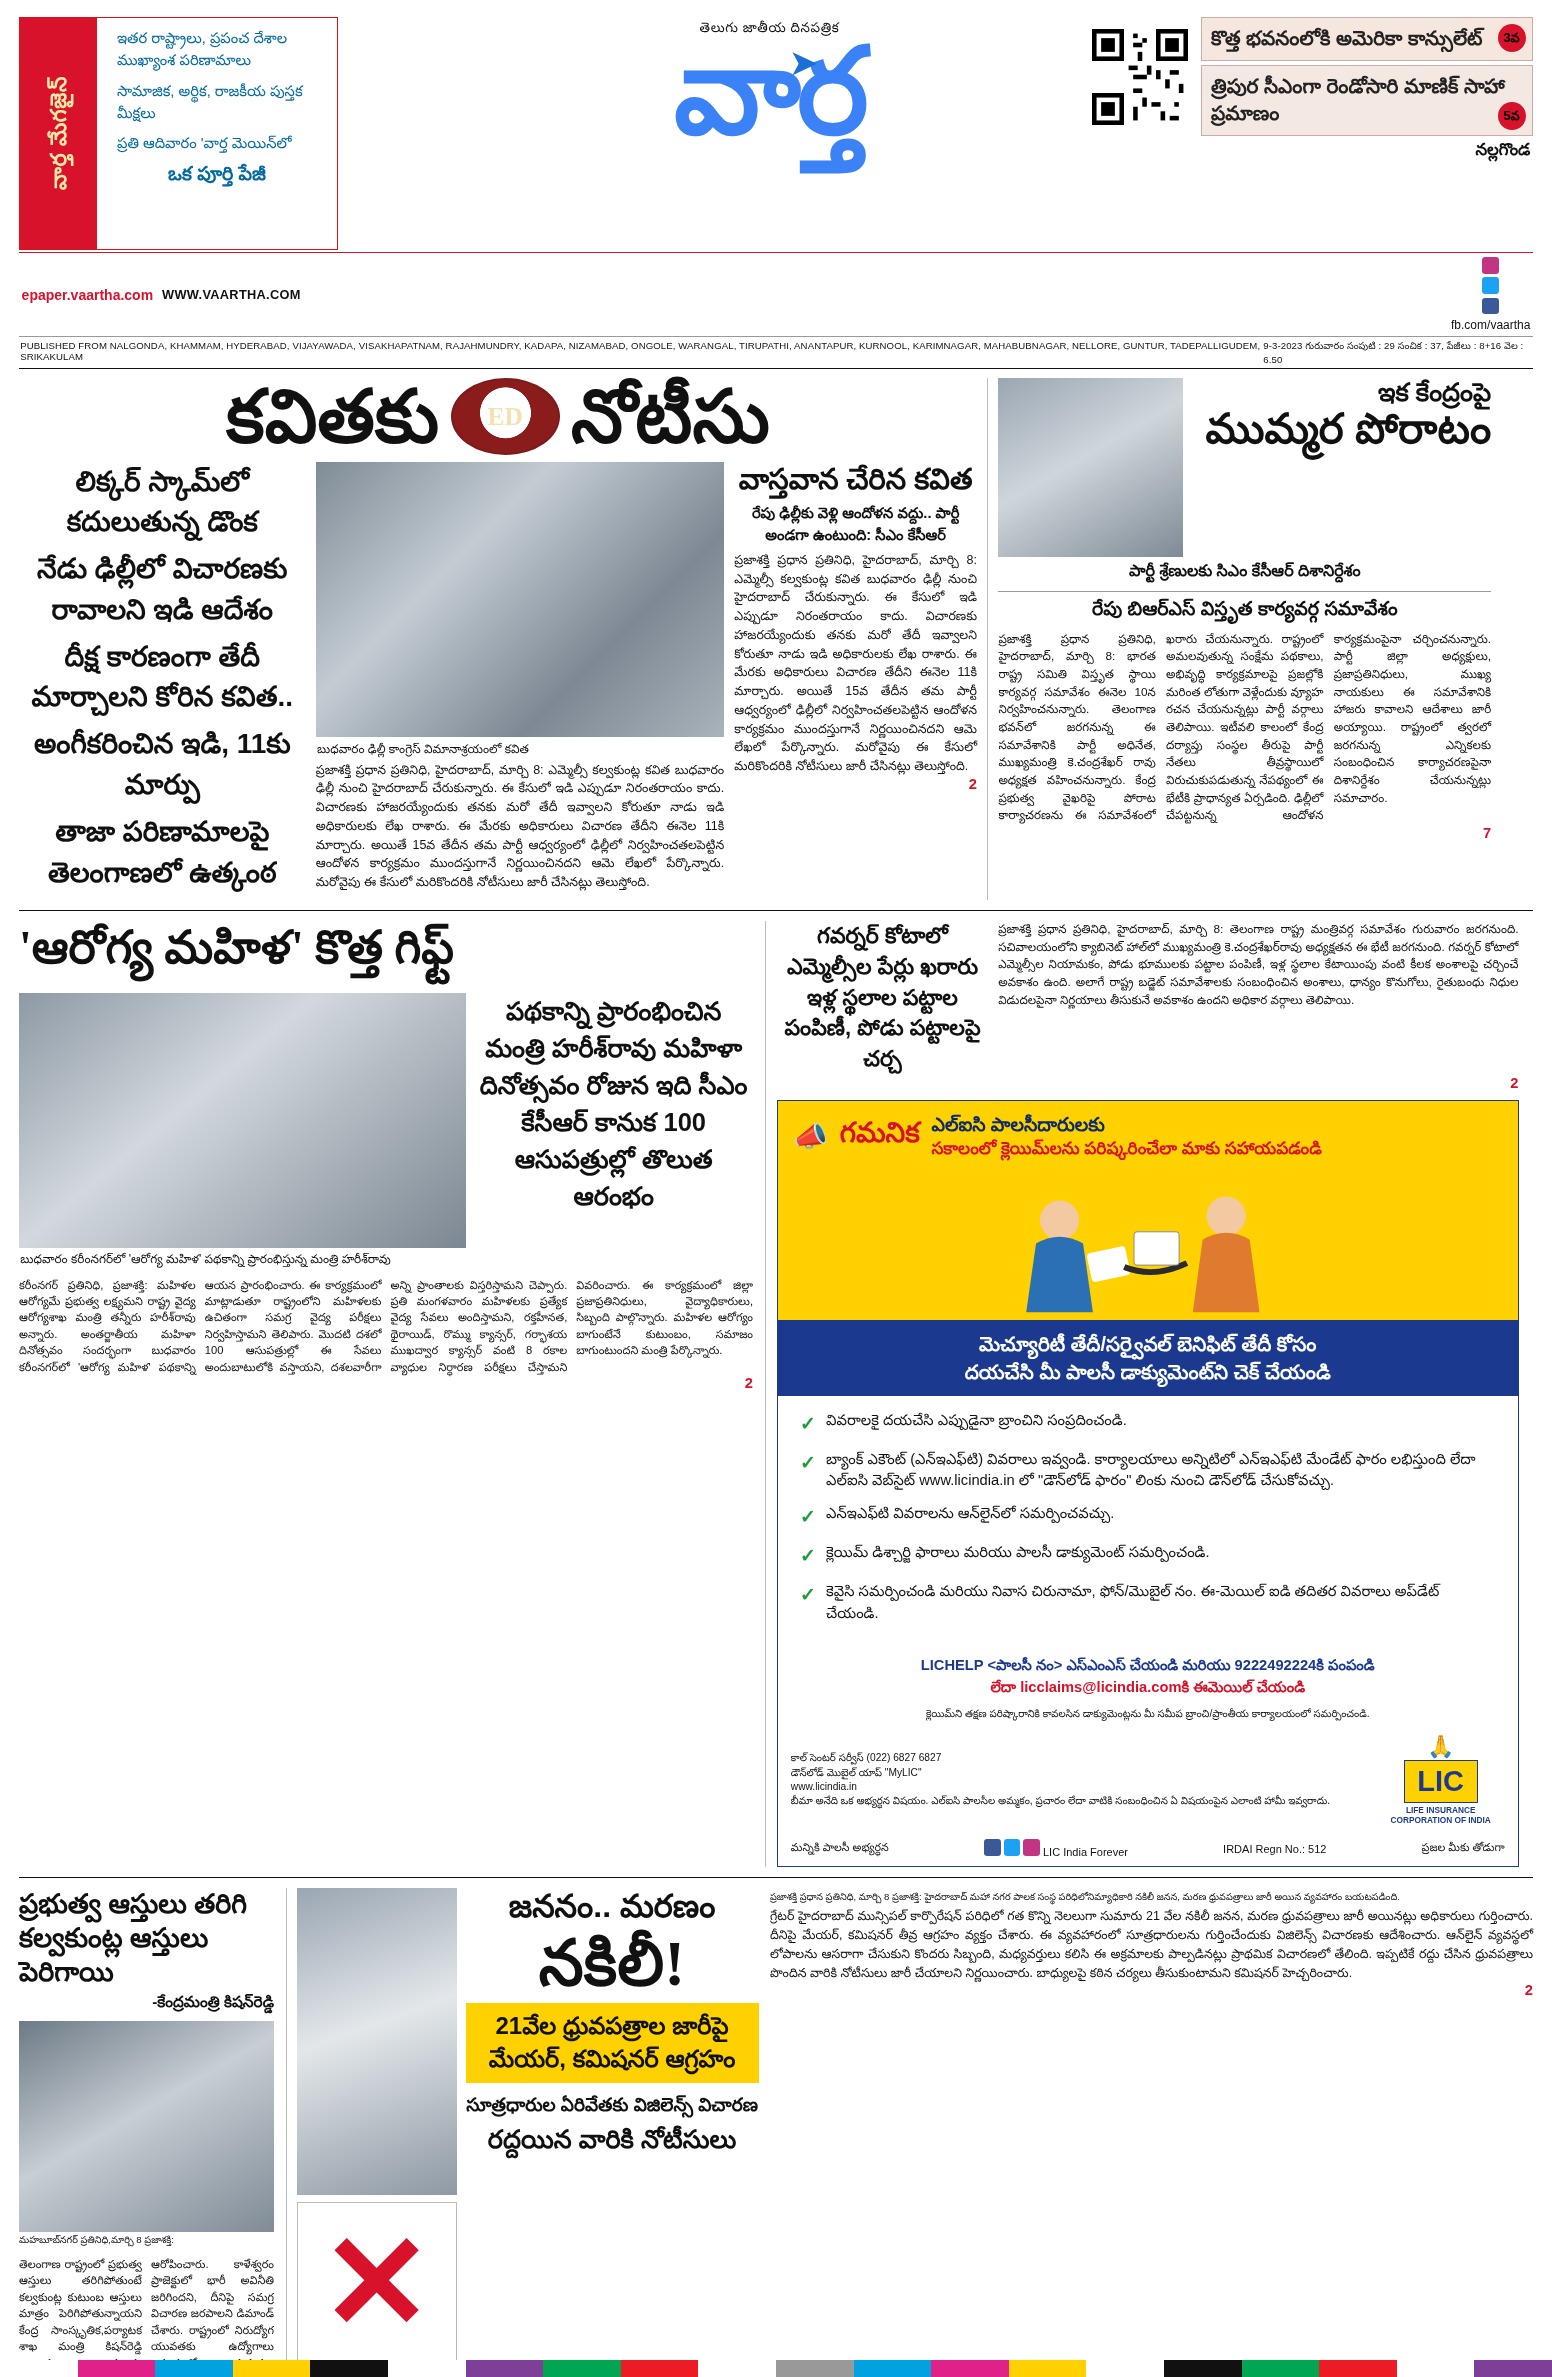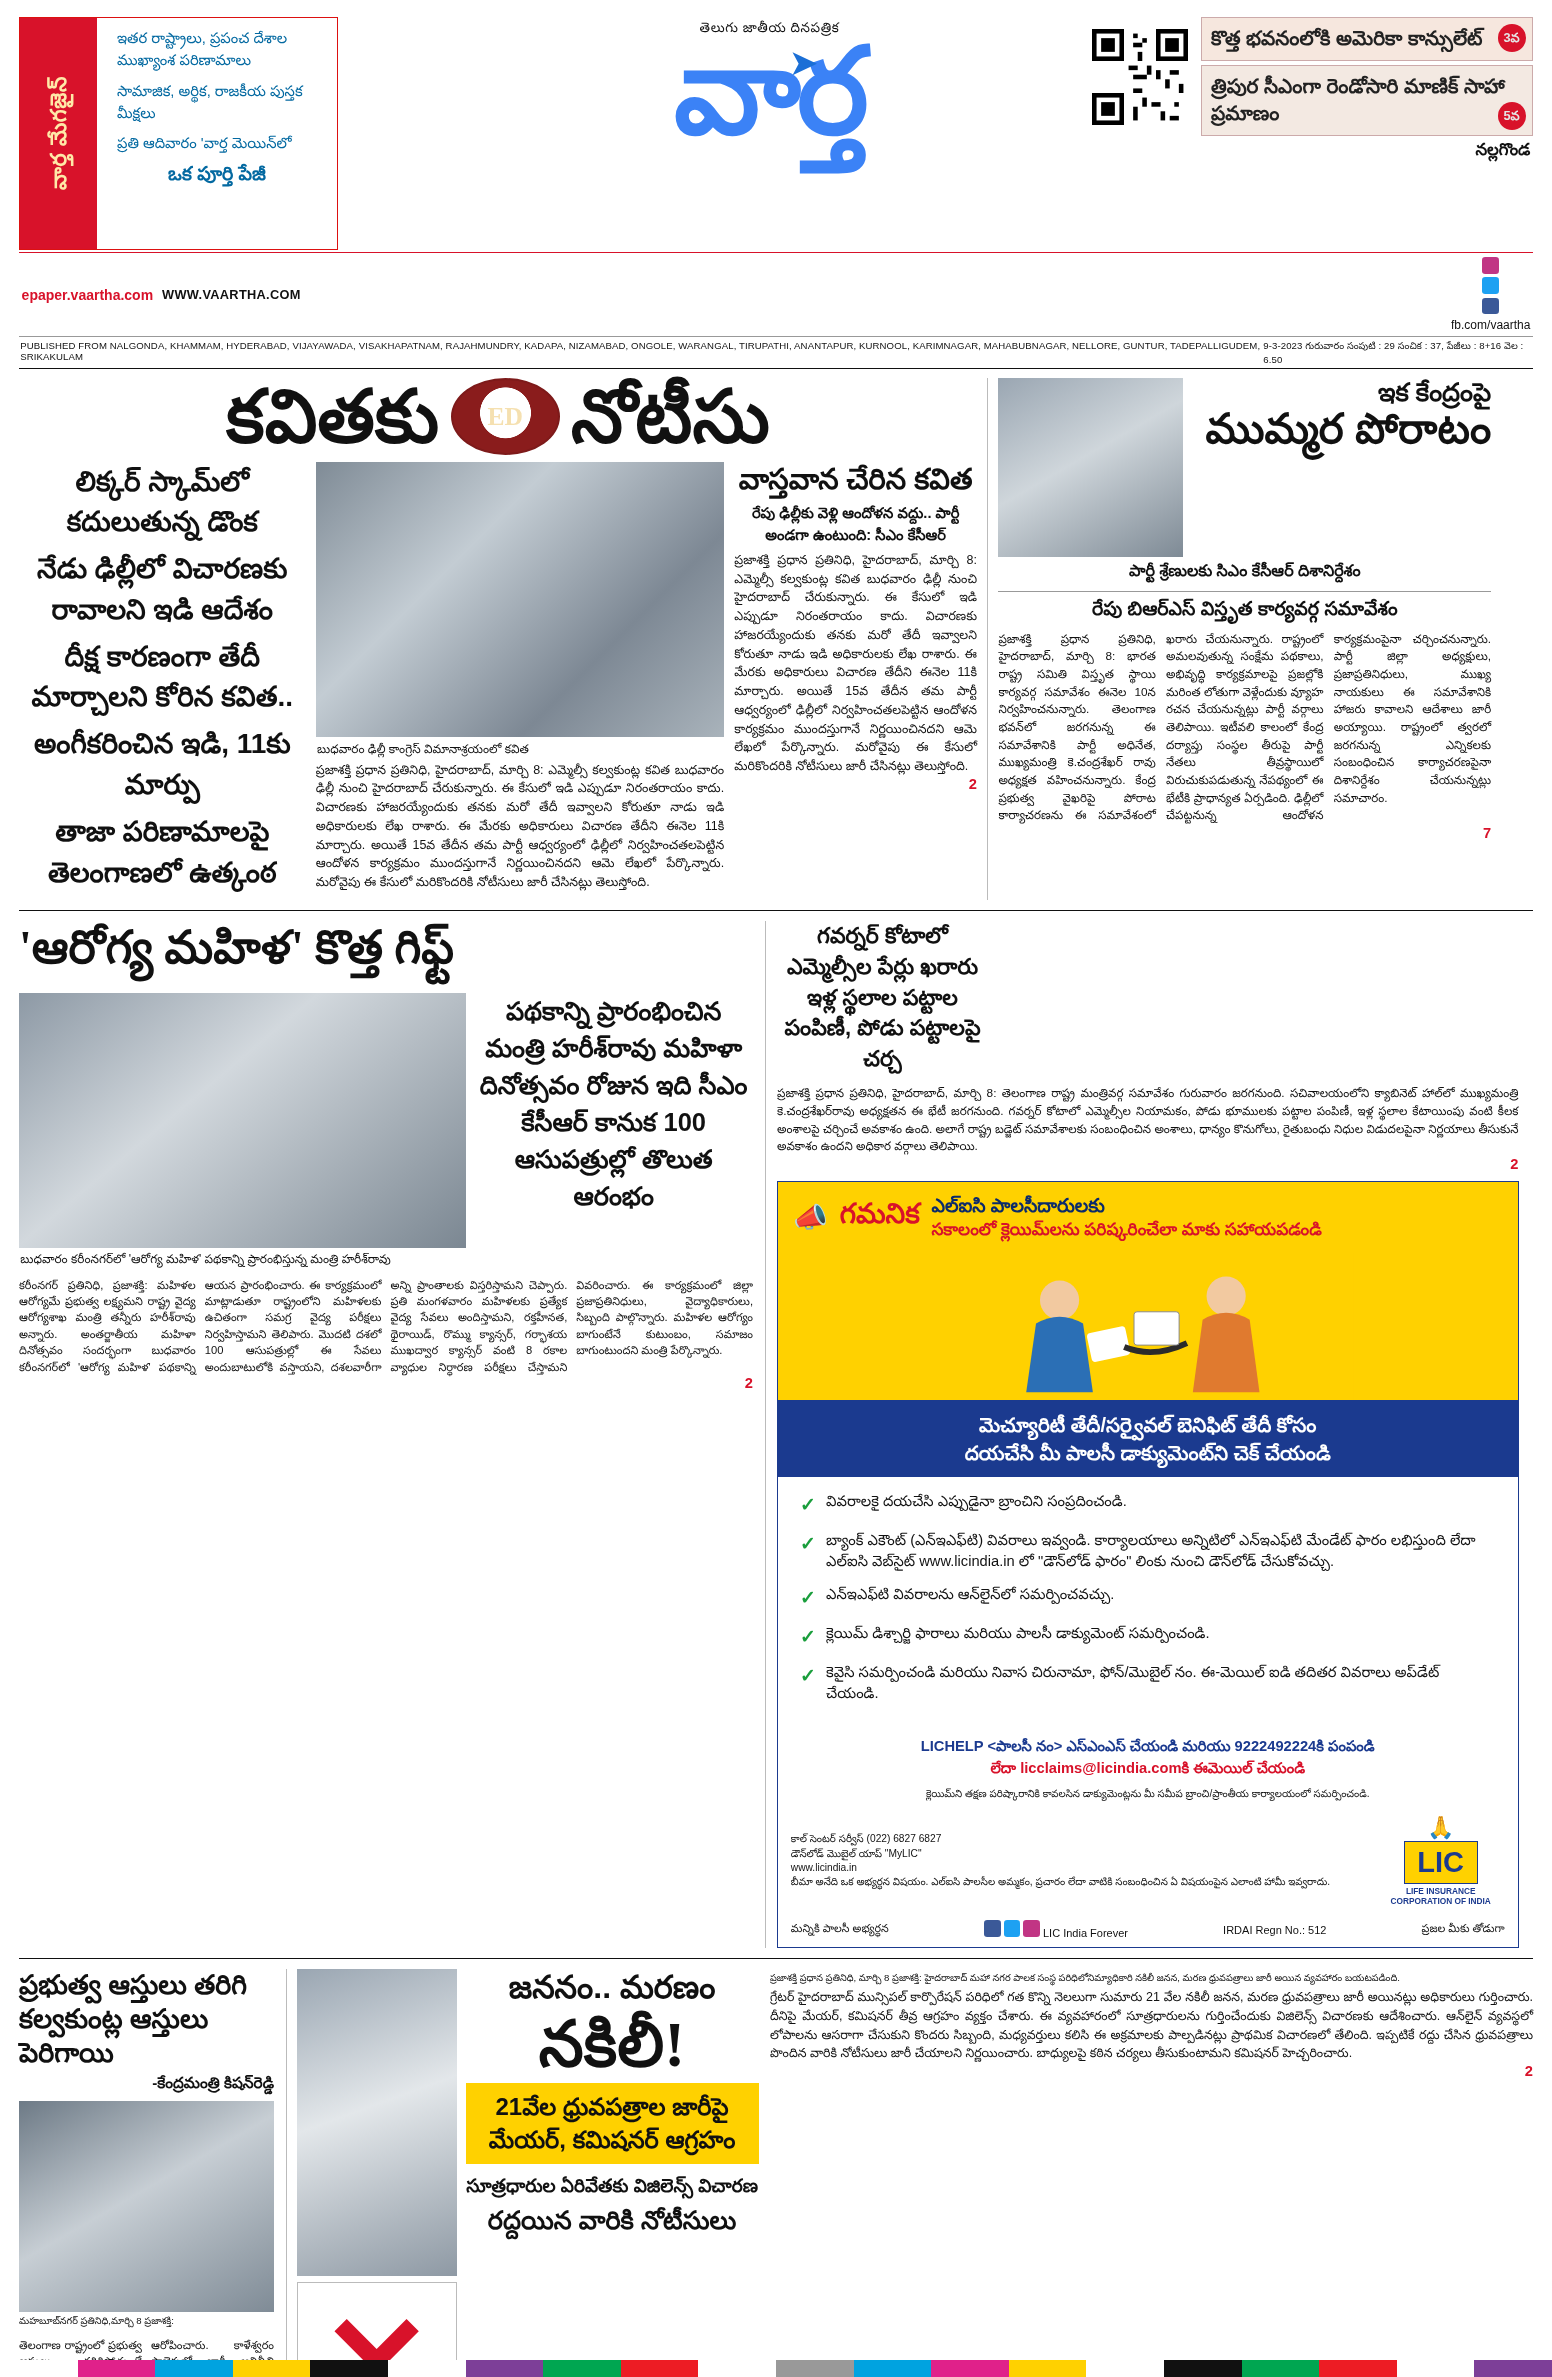--- a/index.html
+++ b/index.html
@@ -45,21 +45,21 @@
   .mh-qr { position:absolute; right:6.4px; top:12.8px; width:96px; height:96px; }
 
   .mh-right { width:332px; display:flex; flex-direction:column; gap:3.8px; }
   .mh-right .box {
     background:#f6e7de; border:1.3px solid #caa; padding:7.7px 9px;
     font-size:20px; line-height:1.35; position:relative; font-weight:bold; color:#222;
   }
   .mh-right .box.b2 { background:#f3e9e2; }
   .pagebadge {
     position:absolute; right:6.4px; top:6.4px; width:28px; height:28px; border-radius:50%;
-    background:#d8122a; color:#e5e5e5; font-size:12.8px; display:flex; align-items:center;
+    background:#d8122a; color:#000000; font-size:12.8px; display:flex; align-items:center;
     justify-content:center; font-weight:bold;
   }
   .pagebadge.b { top:auto; bottom:5.1px; }
   .mh-right .place { text-align:right; font-size:16.6px; font-weight:bold; padding-right:2.6px; }
 
   
   .infobar { display:flex; align-items:center; gap:9px; border-top:1.3px solid #d8122a;
     border-bottom:0.6px solid #999; padding:3.8px 2.6px; font-size:12.8px; margin-top:2.6px; }
   .infobar .epaper { color:#d8122a; font-weight:bold; font-size:14px; }
   .infobar .www { font-weight:bold; font-size:12.8px; letter-spacing:0.3px; }
@@ -114,21 +114,21 @@
   .mid { display:flex; gap:11.5px; }
   .mid-left { width:734px; }
   .mid-head { font-size:46px; font-weight:bold; font-family:"Liberation Serif", serif; margin-bottom:7.7px; }
   .mid-row { display:flex; gap:10.2px; }
   .mid-photo { width:447px; height:255px; background:linear-gradient(140deg,#8d99a5,#d2d8dd 40%,#7b8792); }
   .mid-col { width:275px; font-size:25.5px; line-height:1.45; font-weight:bold; text-align:center; }
   .cols4 { column-count:4; column-gap:9px; font-size:11.2px; line-height:1.47; text-align:justify; margin-top:5.1px; }
 
   .mid-right { width:754px; border-left:1.3px solid #bbb; padding-left:11.5px; }
   .mid-right h3 { font-size:37px; font-weight:bold; margin:0 0 6.4px; text-align:center; }
-  .mr-row { display:flex; gap:10.2px;flex-direction:column; }
+  .mr-row { display:flex; gap:10.2px; }
   .mr-col1 { width:211px; font-size:22px; font-weight:bold; line-height:1.4; text-align:center; }
   .mr-col2 { flex:1; font-size:11.8px; line-height:1.5; text-align:justify; }
 
   
   .ad { margin-top:9px; border:1.9px solid #1b3a8f; background:#fff; }
   .ad-top { background:#ffd100; padding:11.5px 15.3px; display:flex; align-items:center; gap:11.5px;
     position:relative; }
   .ad-mega { font-size:28px; font-weight:bold; color:#d8122a; white-space:nowrap; }
   .ad-top-txt { font-size:19px; font-weight:bold; color:#0b2a6b; line-height:1.35; }
   .ad-top-txt .l2 { color:#d8122a; font-size:17px; }

